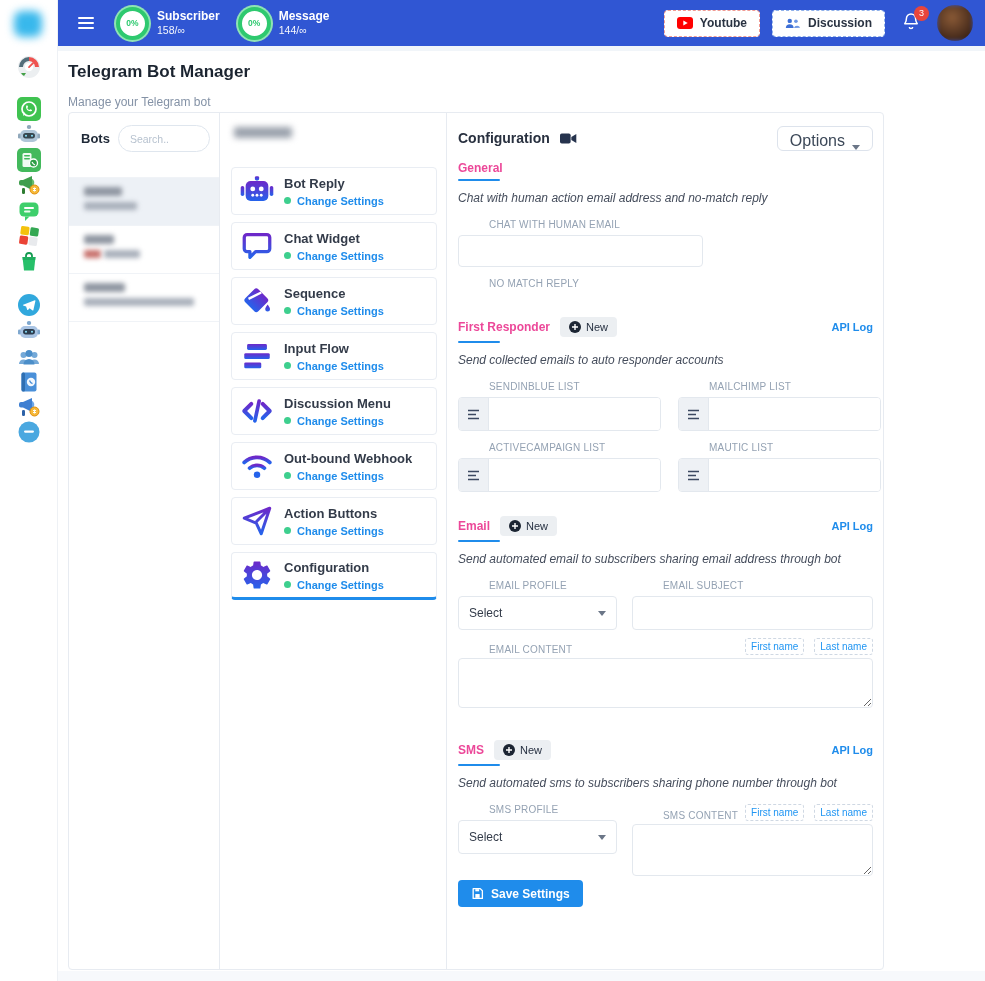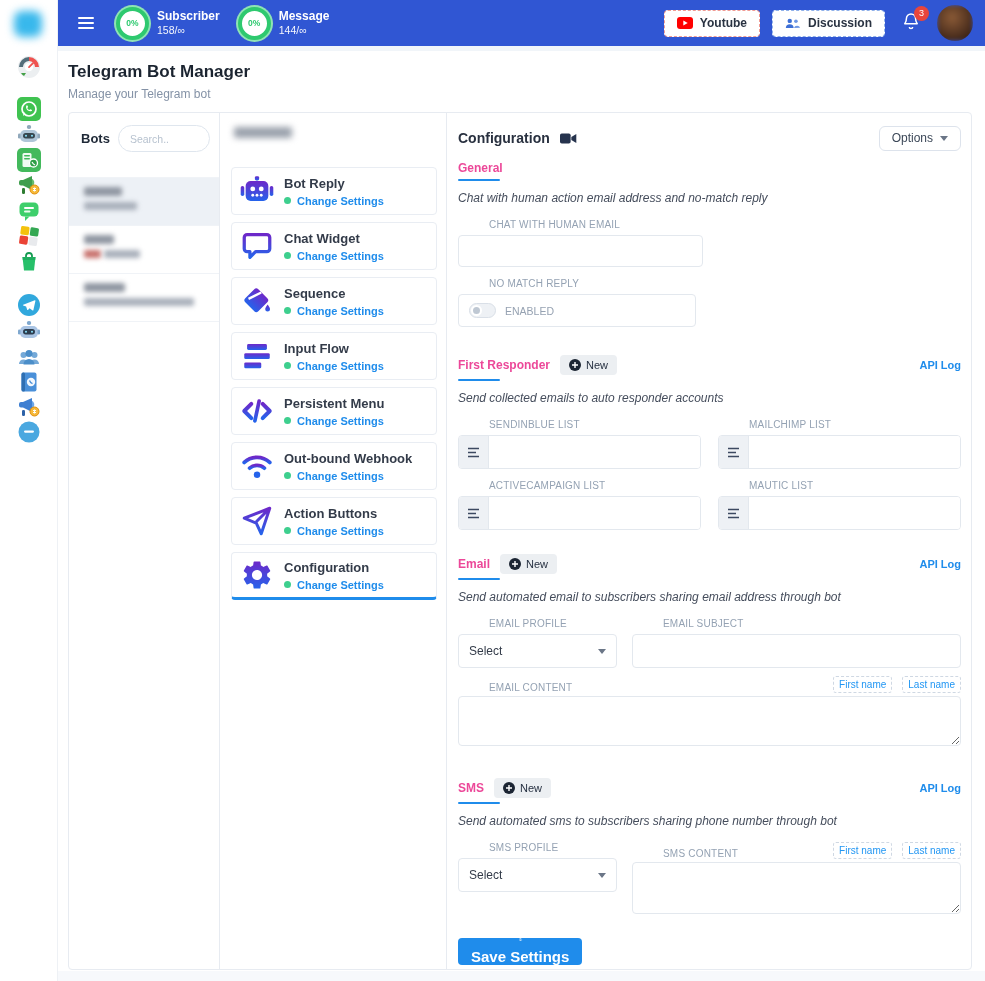--- a/index.html
+++ b/index.html
@@ -25,24 +25,24 @@
   .pill-btn.disc { border:1px dashed #8fb0ea; }
   .bell-wrap { position:relative; margin:0 4px; cursor:pointer; }
   .badge { position:absolute; top:-5px; right:-8px; width:15px; height:15px; border-radius:50%; background:#e8453c; color:#fff; font-size:9px; display:flex; align-items:center; justify-content:center; }
   .avatar { width:36px; height:36px; border-radius:50%; overflow:hidden; cursor:pointer; }
   .avatar .blob { width:100%; height:100%; background:radial-gradient(circle at 42% 35%, #8a5a36, #44291a 70%, #2b1a10); filter:blur(2px); }
   .under-header { position:absolute; left:58px; right:0; top:46px; height:5px; background:#f1f5f9; }
 
   
   .page-head { position:absolute; left:68px; top:62px; }
   .page-head h1 { font-size:17px; font-weight:bold; color:#1b2430; }
-  .page-head p { font-size:12px; color:#8492a6; margin-top:5px; }
+  .page-head p { font-size:12px; color:#8492a6; margin-top:13px; }
 
   
-  .card { position:absolute; left:68px; top:112px; width:904px; height:858px; border:1px solid #e7ebf1; border-radius:4px; background:#fff; display:flex; }
+  .card { position:absolute; left:68px; top:112px; width:816px; height:858px; border:1px solid #e7ebf1; border-radius:4px; background:#fff; display:flex; }
   .page-bottom { position:absolute; left:58px; right:0; top:971px; bottom:0; background:#f7f9fc; }
 
   
   .col-bots { width:151px; border-right:1px solid #e7ebf1; flex:none; }
   .bots-head { padding:12px 10px 12px 12px; display:flex; align-items:center; gap:8px; }
   .bots-title { font-size:13px; font-weight:bold; color:#1f2937; }
   .bots-search { width:92px; height:27px; border:1px solid #dfe6ee; border-radius:14px; font-size:10.5px; padding:0 11px; color:#4b5563; outline:none; font-family:inherit; }
   .bots-search::placeholder { color:#b7c2cf; }
   .bot-item { height:48px; padding:9px 10px 0 15px; border-top:1px solid #f0f3f7; cursor:pointer; }
   .bot-item.sel { background:#edf1f6; }
@@ -60,21 +60,21 @@
   .menu-card .mi { width:34px; height:34px; flex:none; }
   .menu-card .t1 { font-size:13px; font-weight:600; color:#333b49; }
   .menu-card .t2 { display:flex; align-items:center; gap:6px; margin-top:4px; }
   .dot { width:7px; height:7px; border-radius:50%; background:#3ecf8e; }
   .cs-link { font-size:11px; font-weight:bold; color:#1f8ceb; }
 
   
   .col-config { flex:1; padding:12px 10px 0 11px; overflow:hidden; }
   .cfg-head { display:flex; align-items:center; height:26px; }
   .cfg-title { font-size:14px; font-weight:bold; color:#28303f; margin-right:10px; }
-  .options-btn { margin-left:auto; height:25px; border:1px solid #dde3ec; border-radius:6px; background:#fff; padding:0 12px; font-size:12px; color:#3c4858; display:flex; align-items:center; gap:7px; cursor:pointer; font-family:inherit; }
+  .options-btn { margin-left:auto; height:25px; border:1px solid #dde3ec; border-radius:6px; background:#fff; padding:0 12px; font-size:16px; color:#3c4858; display:flex; align-items:flex-end; gap:7px; cursor:pointer; font-family:inherit; }
   .caret { width:0; height:0; border-left:4px solid transparent; border-right:4px solid transparent; border-top:5px solid #6b7687; }
   .sec-head { display:flex; align-items:center; gap:10px; margin-top:28px; height:20px; }
   .sec-head.first { margin-top:9px; height:15px; }
   .sec-title { font-size:12px; font-weight:bold; color:#ec4899; }
   .underline { width:42px; height:2px; background:#1f8ceb; border-radius:1px; margin-top:4px; }
   .new-btn { height:20px; background:#eceff2; border:none; border-radius:4px; padding:0 9px; display:flex; align-items:center; gap:5px; font-size:11px; color:#273142; cursor:pointer; font-family:inherit; }
   .api-log { margin-left:auto; font-size:11px; font-weight:600; color:#1f8ceb; cursor:pointer; text-decoration:none; }
   .desc { margin-top:10px; font-size:12px; font-style:italic; color:#454d5c; }
   .f-label { font-size:10px; color:#94a2b3; letter-spacing:.2px;margin-left:31px; }
   .input { height:32px; border:1px solid #e3e8ee; border-radius:4px; background:#fff; width:100%; font-family:inherit; font-size:12px; padding:0 8px; color:#333; outline:none; }
@@ -85,21 +85,21 @@
   .two-col { display:flex; gap:17px; }
   .two-col > div { flex:1; }
   .igroup { margin-top:5px; height:34px; border:1px solid #e3e8ee; border-radius:4px; display:flex; overflow:hidden; }
   .iaddon { width:30px; background:#eef1f5; border-right:1px solid #e3e8ee; display:flex; align-items:center; justify-content:center; flex:none; cursor:pointer; }
   .igroup input { border:none; flex:1; outline:none; font-family:inherit; font-size:12px; padding:0 8px; }
   .sel-box { margin-top:5px; height:34px; border:1px solid #e3e8ee; border-radius:4px; display:flex; align-items:center; justify-content:space-between; padding:12px 10px; font-size:12px; color:#333b49; cursor:pointer; }
   .chips { display:flex; gap:10px; }
   .chip { border:1px dashed #cfd8e3; border-radius:3px; font-size:10px; color:#2196f3; padding:2px 5px; background:#fff; cursor:pointer; }
   .label-row { display:flex; align-items:flex-end; justify-content:space-between; margin-top:8px; }
   textarea.input { height:50px; resize:vertical; padding:6px 8px; }
-  .save-btn { margin-top:20px; height:27px; background:#1f8ceb; border:none; border-radius:4px; color:#fff; font-size:15px; font-weight:600; padding:0 13px; display:flex; align-items:center; gap:7px; cursor:pointer; font-family:inherit;flex-direction:column; }
+  .save-btn { height:27px; background:#1f8ceb; border:none; border-radius:4px; color:#fff; font-size:12px; font-weight:600; padding:0 13px; display:flex; align-items:center; gap:7px; cursor:pointer; font-family:inherit; }
   .mt14 { margin-top:14px; } .mt11 { margin-top:11px; } .mt5 { margin-top:5px; }
 </style>
 </head>
 <body>
 
 <div class="rail">
   <div class="ic logo" style="top:11px"></div>
 
   <svg class="ic" style="top:55px" viewBox="0 0 24 24">
       <circle cx="12" cy="12" r="11" fill="#eceff1"></circle>
@@ -400,21 +400,21 @@
               <linearGradient id="g5" x1="0" y1="0" x2="0" y2="1">
                 <stop offset="0" stop-color="#6d28c9"></stop>
                 <stop offset="1" stop-color="#2563eb"></stop>
               </linearGradient>
             </defs>
             <polyline points="8,7 3,12 8,17" fill="none" stroke="url(#g5)" stroke-width="2.8" stroke-linecap="round" stroke-linejoin="round"></polyline>
             <polyline points="16,7 21,12 16,17" fill="none" stroke="url(#g5)" stroke-width="2.8" stroke-linecap="round" stroke-linejoin="round"></polyline>
             <line x1="13.5" y1="5" x2="10.5" y2="19" stroke="url(#g5)" stroke-width="2.6" stroke-linecap="round"></line>
           </svg>
         <div>
-            <div class="t1">Persistent Menu</div>
+            <div class="t1">Discussion Menu</div>
           <div class="t2">
               <span class="dot"></span>
               <span class="cs-link">Change Settings</span>
             </div>
           </div>
       </div>
 
       <div class="menu-card">
         <svg class="mi" viewBox="0 0 24 24">
             <defs>
@@ -493,26 +493,20 @@
     <div class="sec-head first">
         <span class="sec-title">General</span>
       </div>
     <div class="underline"></div>
     <div class="desc">Chat with human action email address and no-match reply</div>
 
     <div class="f-label mt14">CHAT WITH HUMAN EMAIL</div>
     <input class="input mt5" style="width: 245px;">
 
     <div class="f-label mt11">NO MATCH REPLY</div>
-    <div class="toggle-box">
-      <div class="toggle">
-          <div class="knob"></div>
-        </div>
-      <span class="toggle-label">ENABLED</span>
-    </div>
 
     
     <div class="sec-head">
       <span class="sec-title">First Responder</span>
       <button class="new-btn">
         <svg width="12" height="12" viewBox="0 0 12 12">
             <circle cx="6" cy="6" r="6" fill="#1c2533"></circle>
             <path d="M6 3v6M3 6h6" stroke="#fff" stroke-width="1.4"></path>
           </svg>
         <span>New</span>

